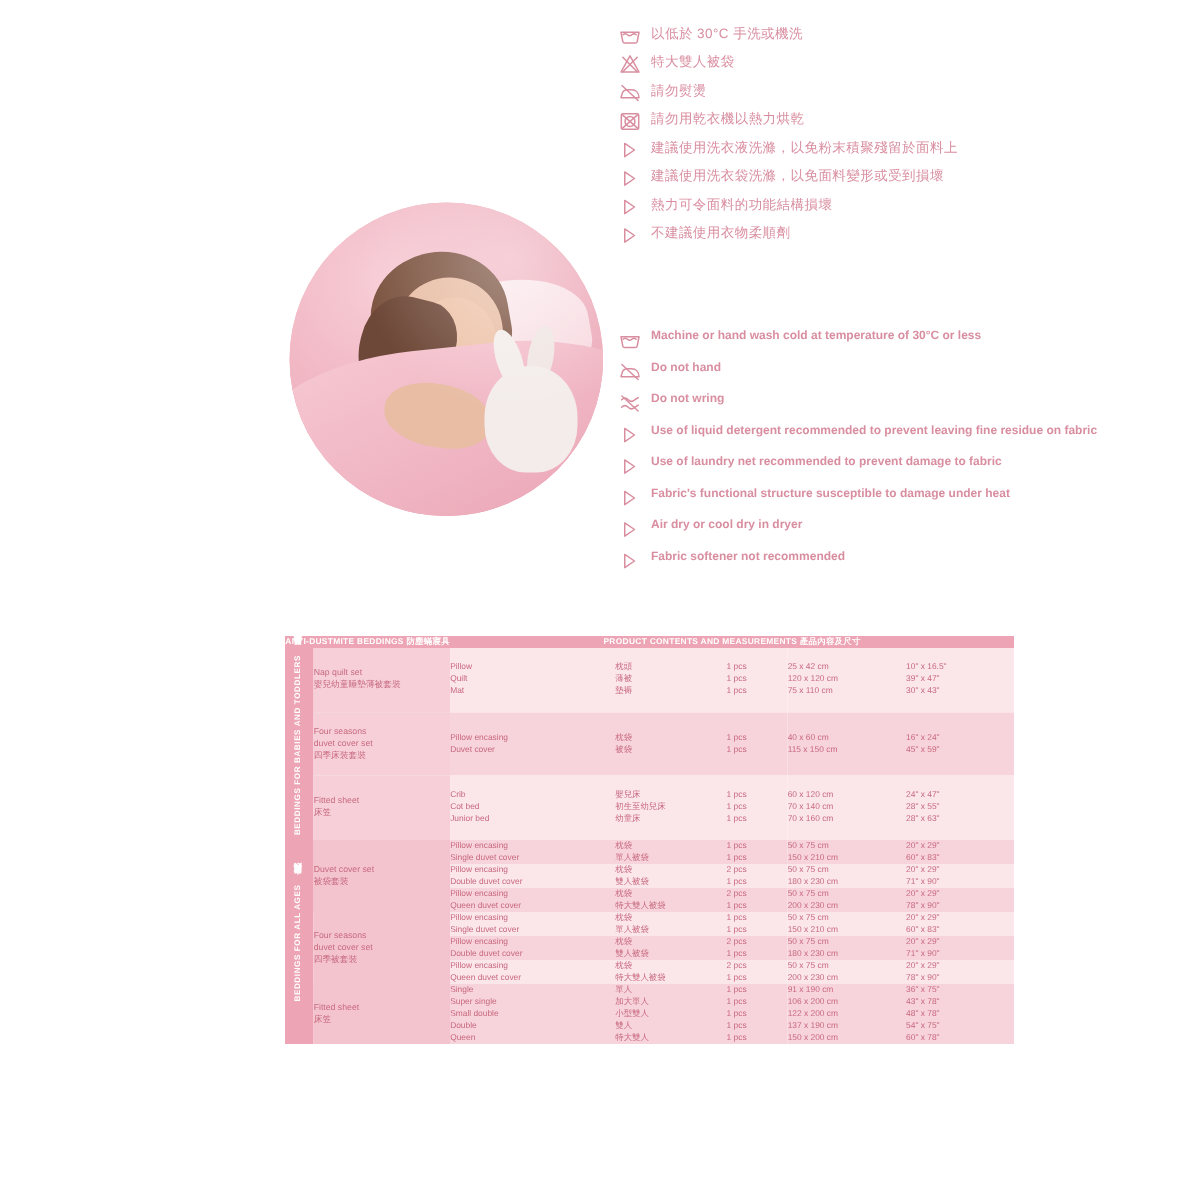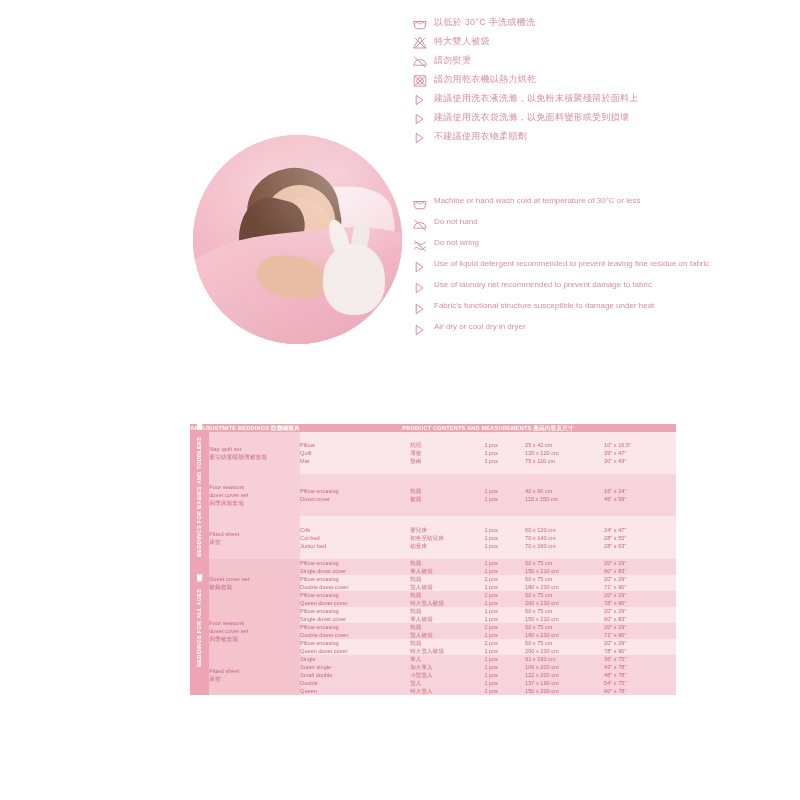--- a/index.html
+++ b/index.html
@@ -15,21 +15,21 @@
   
   .care-block{position:absolute;}
   .care-row{display:flex;align-items:flex-start;margin-bottom:2px;}
   .care-icon{width:16px;min-width:16px;height:16px;margin-right:6px;position:relative;}
   .care-text{font-size:8.5px;line-height:11px;color:#d98ea0;}
 
   .zh{ left:412px; top:16px; width:380px;}
   .zh .care-text{font-size:9px;line-height:12px;letter-spacing:.3px;}
   .zh .care-row{margin-bottom:3px;}
 
-  .en{ left:412px; top:196px; width:380px;}
+  .en{ left:412px; top:219px; width:380px;font-weight:bold;}
   .en .care-text{font-size:8px;line-height:10.5px;}
   .en .care-row{margin-bottom:5px;}
 
   
   .photo{
     position:absolute;left:193px;top:135px;width:209px;height:209px;
     border-radius:50%;
     overflow:hidden;
     background:#f2b9c4;
   }
@@ -152,20 +152,26 @@
     <div class="care-row">
       <div class="care-icon"><svg width="16" height="16" viewBox="0 0 16 16">
           <path stroke="#d98ea0" fill="none" stroke-width="1" stroke-linecap="round" stroke-linejoin="round" d="M4.5 3.6 11 8l-6.5 4.4z"></path>
         </svg></div>
       <div class="care-text">建議使用洗衣袋洗滌，以免面料變形或受到損壞</div>
     </div>
     <div class="care-row">
       <div class="care-icon"><svg width="16" height="16" viewBox="0 0 16 16">
           <path stroke="#d98ea0" fill="none" stroke-width="1" stroke-linecap="round" stroke-linejoin="round" d="M4.5 3.6 11 8l-6.5 4.4z"></path>
         </svg></div>
+      <div class="care-text">熱力可令面料的功能結構損壞</div>
+    </div>
+    <div class="care-row">
+      <div class="care-icon"><svg width="16" height="16" viewBox="0 0 16 16">
+          <path stroke="#d98ea0" fill="none" stroke-width="1" stroke-linecap="round" stroke-linejoin="round" d="M4.5 3.6 11 8l-6.5 4.4z"></path>
+        </svg></div>
       <div class="care-text">不建議使用衣物柔順劑</div>
     </div>
   </div>
 
 <div class="photo">
   <div class="bg"></div>
   <div class="pillow"></div>
   <div class="hair"></div>
   <div class="head"></div>
   <div class="face"></div>
@@ -217,20 +223,26 @@
       <div class="care-icon"><svg width="16" height="16" viewBox="0 0 16 16">
           <path stroke="#d98ea0" fill="none" stroke-width="1" stroke-linecap="round" stroke-linejoin="round" d="M4.5 3.6 11 8l-6.5 4.4z"></path>
         </svg></div>
       <div class="care-text">Fabric's functional structure susceptible to damage under heat</div>
     </div>
     <div class="care-row">
       <div class="care-icon"><svg width="16" height="16" viewBox="0 0 16 16">
           <path stroke="#d98ea0" fill="none" stroke-width="1" stroke-linecap="round" stroke-linejoin="round" d="M4.5 3.6 11 8l-6.5 4.4z"></path>
         </svg></div>
       <div class="care-text">Air dry or cool dry in dryer</div>
+    </div>
+    <div class="care-row">
+      <div class="care-icon"><svg width="16" height="16" viewBox="0 0 16 16">
+          <path stroke="#d98ea0" fill="none" stroke-width="1" stroke-linecap="round" stroke-linejoin="round" d="M4.5 3.6 11 8l-6.5 4.4z"></path>
+        </svg></div>
+      <div class="care-text">Fabric softener not recommended</div>
     </div>
   </div>
 
 <div class="table-wrap">
   <table class="spec">
     <colgroup>
       <col style="width:16px">
       <col style="width:76px">
       <col style="width:92px">
       <col style="width:62px">

